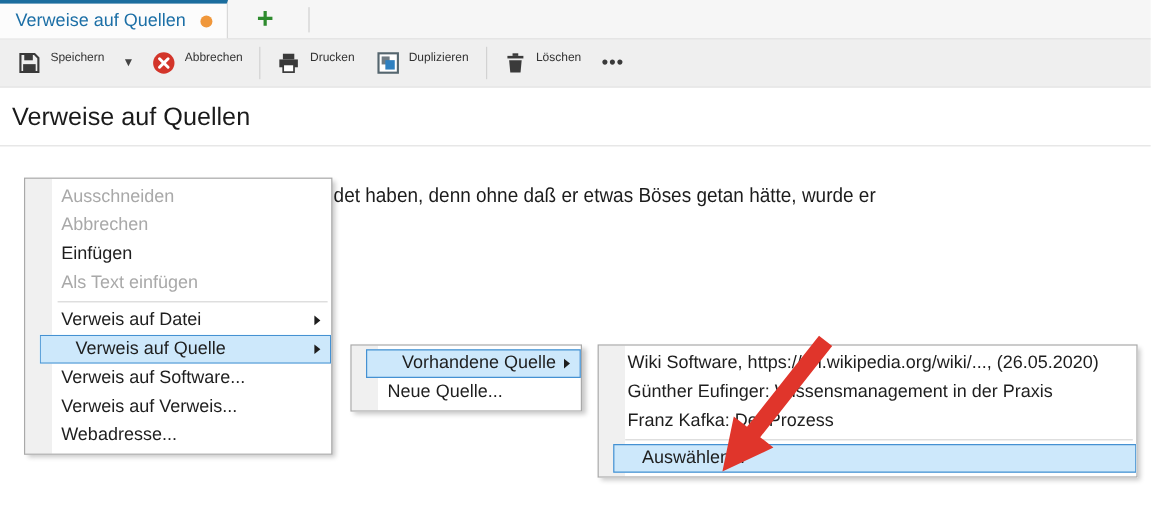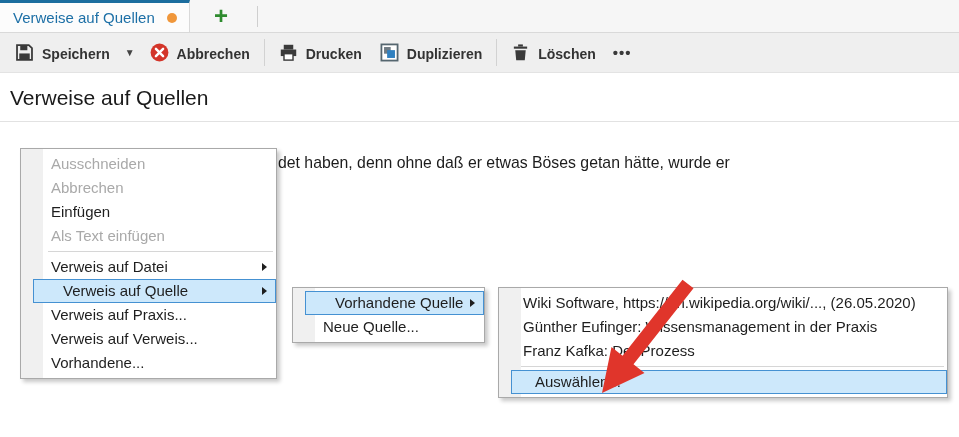--- a/index.html
+++ b/index.html
@@ -18,21 +18,21 @@
     padding:0 13px; gap:12px;
   }
   .tab-active .tab-label { color:#1c6fa6; font-size:15px; white-space:nowrap; }
   .dot { width:10px; height:10px; border-radius:50%; background:#f0973b; flex:0 0 auto; }
   .tab-plus { width:62px; display:flex; align-items:center; justify-content:center;
     color:#2e8b2e; font-size:24px; font-weight:700; line-height:1; cursor:default; }
   .tabbar-divider { width:1px; background:#cfcfcf; margin:6px 0 5px 5px; }
 
   
   .toolbar { height:40px; background:#efefef; display:flex; align-items:center; padding:0 6px; border-bottom:1px solid #e3e3e3; }
-  .tb-btn { display:flex; align-items:flex-end; gap:8px; padding:5px 9px; font-size:14px; color:#333; white-space:nowrap; cursor:default;font-weight:bold; }
+  .tb-btn { display:flex; align-items:flex-start; gap:8px; padding:5px 9px; font-size:10px; color:#333; white-space:nowrap; cursor:default; }
   .tb-caret { font-size:10px; color:#444; padding:5px 6px; }
   .tb-sep { width:1px; height:27px; background:#d2d2d2; margin:0 5px; }
   .tb-more { font-size:15px; letter-spacing:1px; color:#3a3a3a; padding:5px 8px; font-weight:700; }
   .ticon { width:19px; height:19px; display:block; flex:0 0 auto; }
 
   
   .page-title { font-size:21px; font-weight:400; color:#1a1a1a; margin:0; padding:13px 10px 11px 10px; border-bottom:1px solid #e2e2e2; }
   .body-fragment { position:absolute; left:278px; top:153px; font-size:17px; color:#1c1c1c;
     transform:scaleX(.93); transform-origin:left center; white-space:nowrap; }
 
@@ -137,23 +137,23 @@
   <div class="mi disabled">Als Text einfügen</div>
   <div class="msep"></div>
   <div class="mi">
     <span>Verweis auf Datei</span>
     <span class="sub-arrow"></span>
   </div>
   <div class="mi hl">
     <span>Verweis auf Quelle</span>
     <span class="sub-arrow"></span>
   </div>
-  <div class="mi">Verweis auf Praxis...</div>
+  <div class="mi">Verweis auf Software...</div>
   <div class="mi">Verweis auf Verweis...</div>
-  <div class="mi">Vorhandene...</div>
+  <div class="mi">Webadresse...</div>
 </div>
 
 <div class="menu menu2">
   <div class="mi hl">
     <span>Vorhandene Quelle</span>
     <span class="sub-arrow"></span>
   </div>
   <div class="mi">Neue Quelle...</div>
 </div>
 

